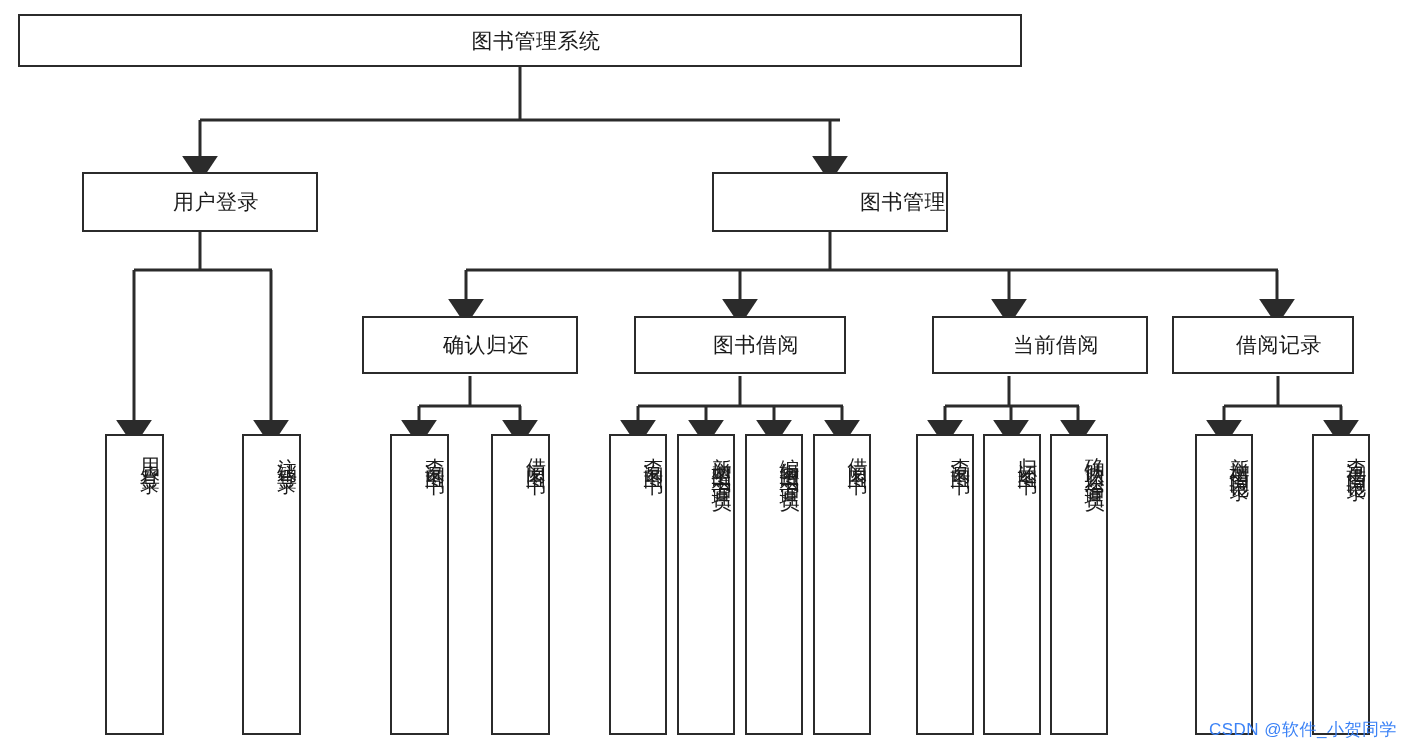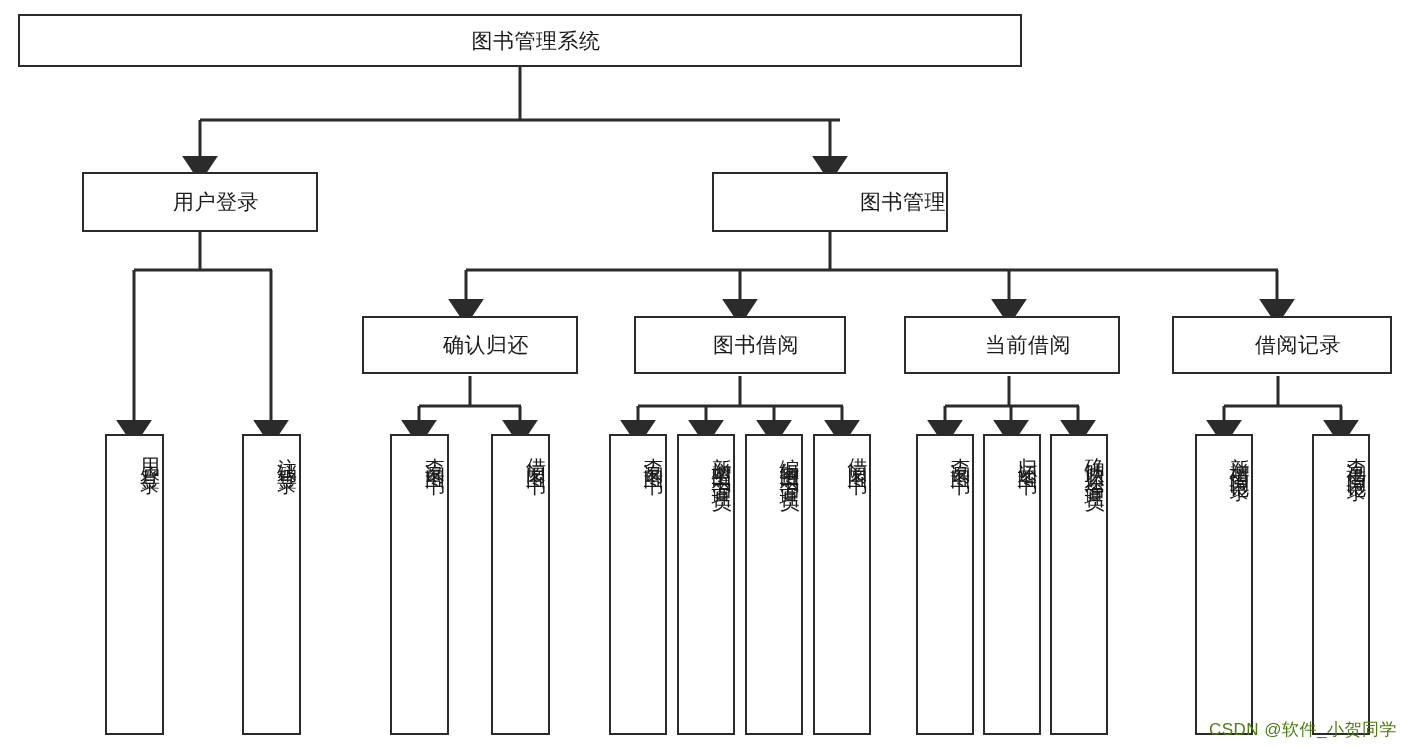--- a/index.html
+++ b/index.html
@@ -58,21 +58,21 @@
     line-height:1.0;
     letter-spacing:6px;
     white-space:nowrap;
   }
   .leaf.tall .label{letter-spacing:5px;}
   .watermark{
     position:absolute;
     right:8px;
     bottom:6px;
     font-size:17px;
-    color:#4d7c0f;
+    color:#3b82f6;
     letter-spacing:0.5px;
     white-space:nowrap;
     user-select:none;
   }
 </style>
 </head>
 <body>
 
 <div id="canvas">
 
@@ -136,24 +136,24 @@
   <div class="node horiz" style="left:712px; top:172px; width:236px; height:60px;justify-content:flex-end;">
     <span class="label">图书管理</span>
   </div>
 
   <div class="node horiz" style="left:362px; top:316px; width:216px; height:58px;">
     <span class="label">确认归还</span>
   </div>
   <div class="node horiz" style="left:634px; top:316px; width:212px; height:58px;">
     <span class="label">图书借阅</span>
   </div>
-  <div class="node horiz" style="left:904px; top:316px; width:216px; height:58px;">
+  <div class="node horiz" style="left:932px; top:316px; width:216px; height:58px;">
     <span class="label">当前借阅</span>
   </div>
-  <div class="node horiz" style="left:1172px; top:316px; width:220px; height:58px;">
+  <div class="node horiz" style="left:1172px; top:316px; width:182px; height:58px;">
     <span class="label">借阅记录</span>
   </div>
 
   <div class="node leaf" style="left:105px; top:434px; width:59px; height:301px;">
     <span class="label">用户登录</span>
   </div>
   <div class="node leaf" style="left:242px; top:434px; width:59px; height:301px;">
     <span class="label">注销登录</span>
   </div>
 

